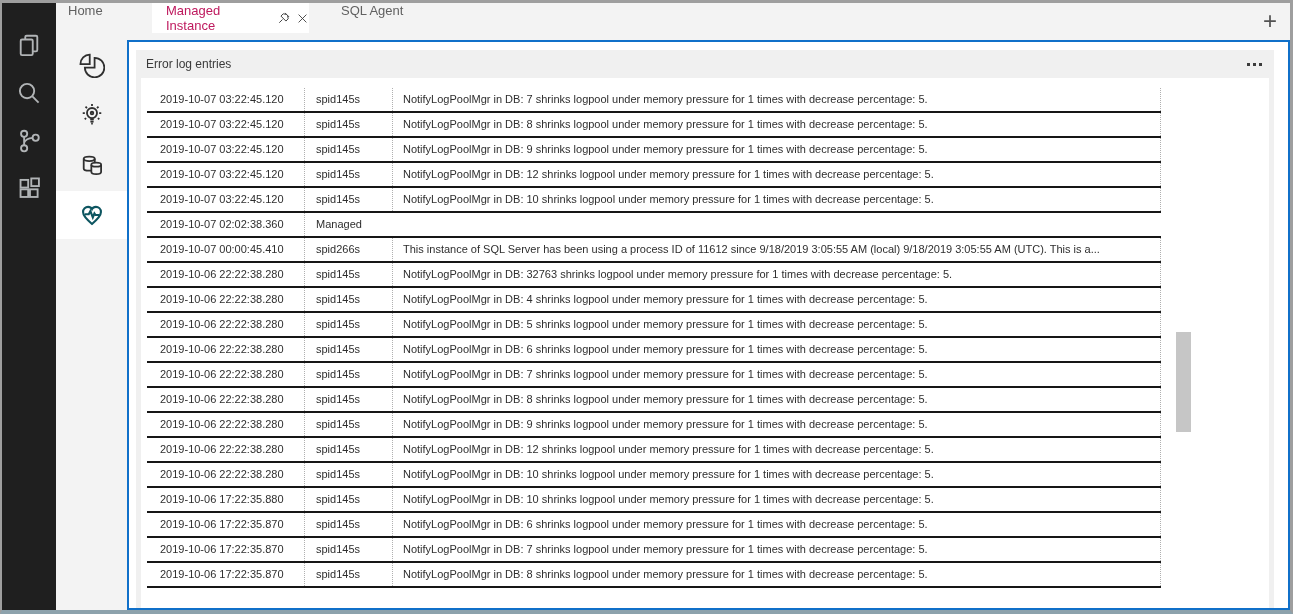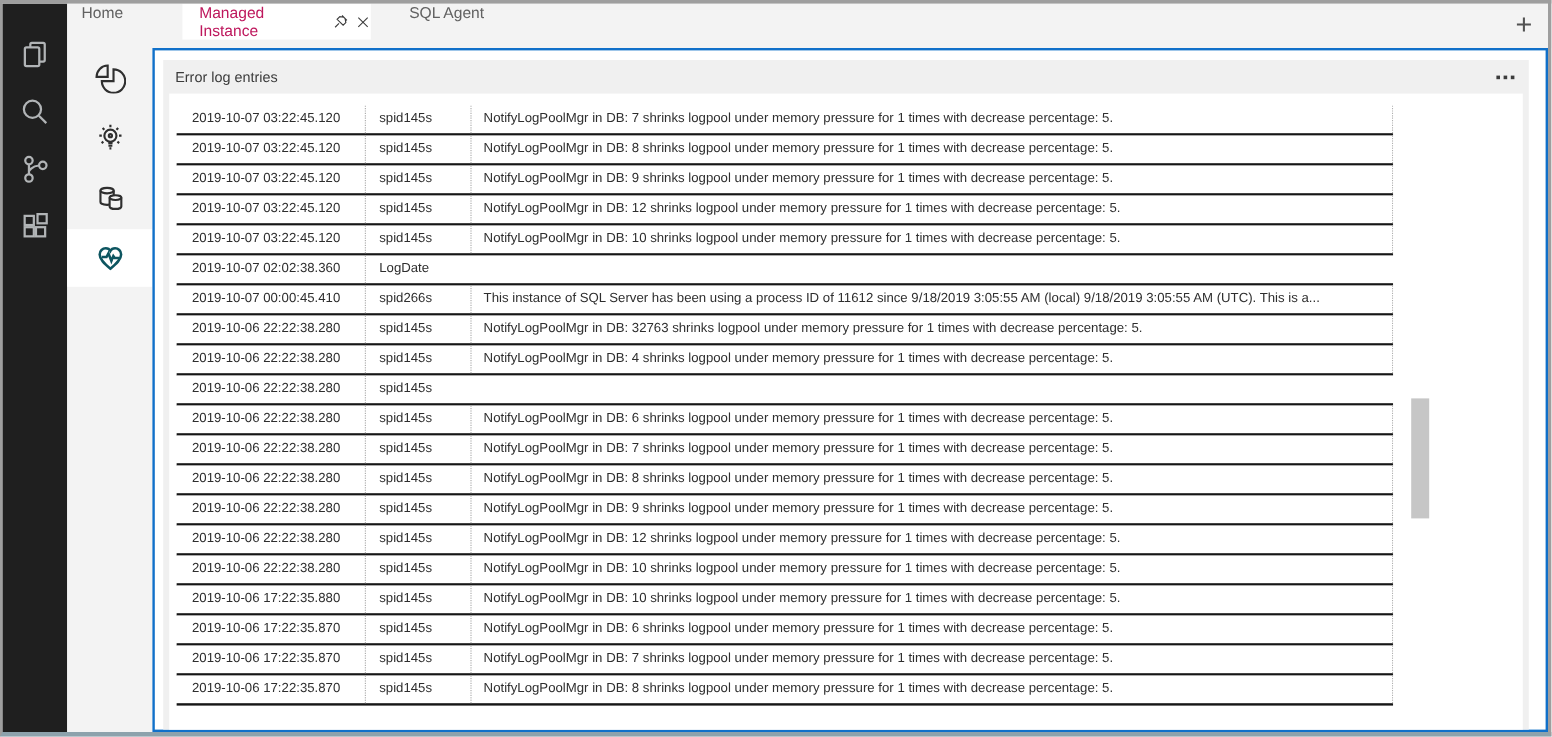--- a/index.html
+++ b/index.html
@@ -191,40 +191,41 @@
               <div class="cell c1">spid145s</div>
               <div class="cell c2">NotifyLogPoolMgr in DB: 12 shrinks logpool under memory pressure for 1 times with decrease percentage: 5.</div>
             </div>
             <div class="trow">
               <div class="cell c0">2019-10-07 03:22:45.120</div>
               <div class="cell c1">spid145s</div>
               <div class="cell c2">NotifyLogPoolMgr in DB: 10 shrinks logpool under memory pressure for 1 times with decrease percentage: 5.</div>
             </div>
             <div class="trow">
               <div class="cell c0">2019-10-07 02:02:38.360</div>
-              <div class="cell c1">LogDate</div>
+              <div class="cell c1">Managed</div>
             </div>
             <div class="trow">
               <div class="cell c0">2019-10-07 00:00:45.410</div>
               <div class="cell c1">spid266s</div>
               <div class="cell c2">This instance of SQL Server has been using a process ID of 11612 since 9/18/2019 3:05:55 AM (local) 9/18/2019 3:05:55 AM (UTC). This is a...</div>
             </div>
             <div class="trow">
               <div class="cell c0">2019-10-06 22:22:38.280</div>
               <div class="cell c1">spid145s</div>
               <div class="cell c2">NotifyLogPoolMgr in DB: 32763 shrinks logpool under memory pressure for 1 times with decrease percentage: 5.</div>
             </div>
             <div class="trow">
               <div class="cell c0">2019-10-06 22:22:38.280</div>
               <div class="cell c1">spid145s</div>
               <div class="cell c2">NotifyLogPoolMgr in DB: 4 shrinks logpool under memory pressure for 1 times with decrease percentage: 5.</div>
             </div>
             <div class="trow">
               <div class="cell c0">2019-10-06 22:22:38.280</div>
               <div class="cell c1">spid145s</div>
+              <div class="cell c2">NotifyLogPoolMgr in DB: 5 shrinks logpool under memory pressure for 1 times with decrease percentage: 5.</div>
             </div>
             <div class="trow">
               <div class="cell c0">2019-10-06 22:22:38.280</div>
               <div class="cell c1">spid145s</div>
               <div class="cell c2">NotifyLogPoolMgr in DB: 6 shrinks logpool under memory pressure for 1 times with decrease percentage: 5.</div>
             </div>
             <div class="trow">
               <div class="cell c0">2019-10-06 22:22:38.280</div>
               <div class="cell c1">spid145s</div>
               <div class="cell c2">NotifyLogPoolMgr in DB: 7 shrinks logpool under memory pressure for 1 times with decrease percentage: 5.</div>

